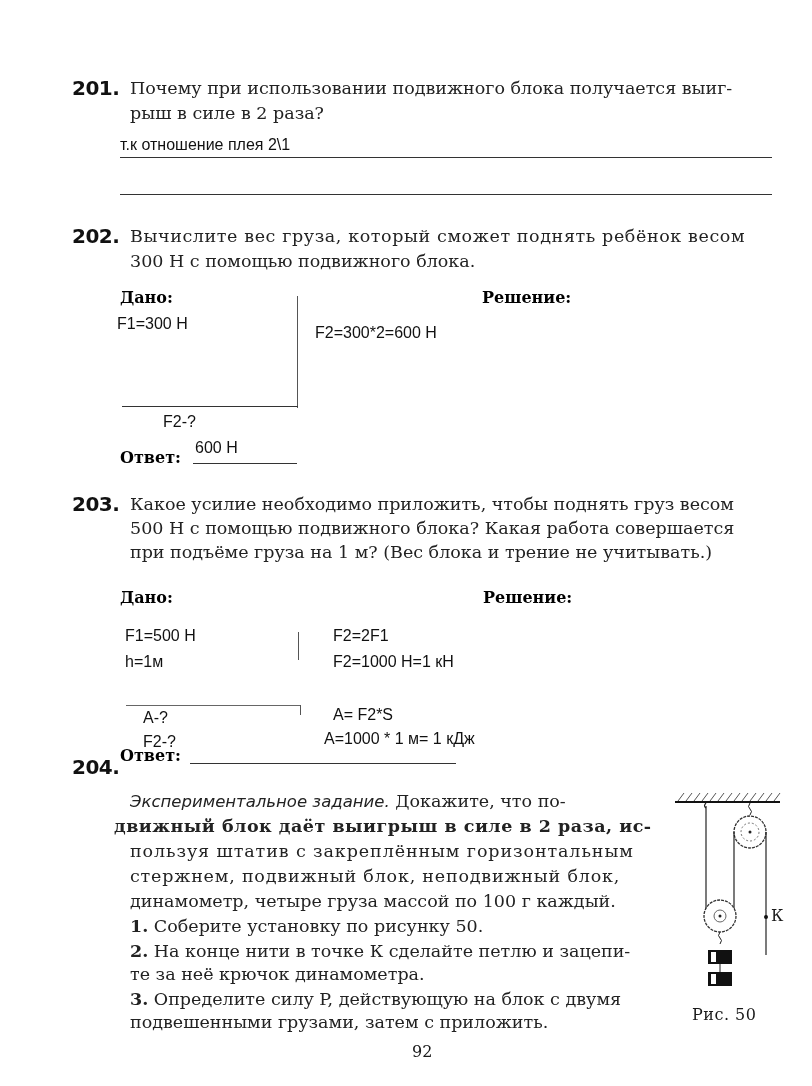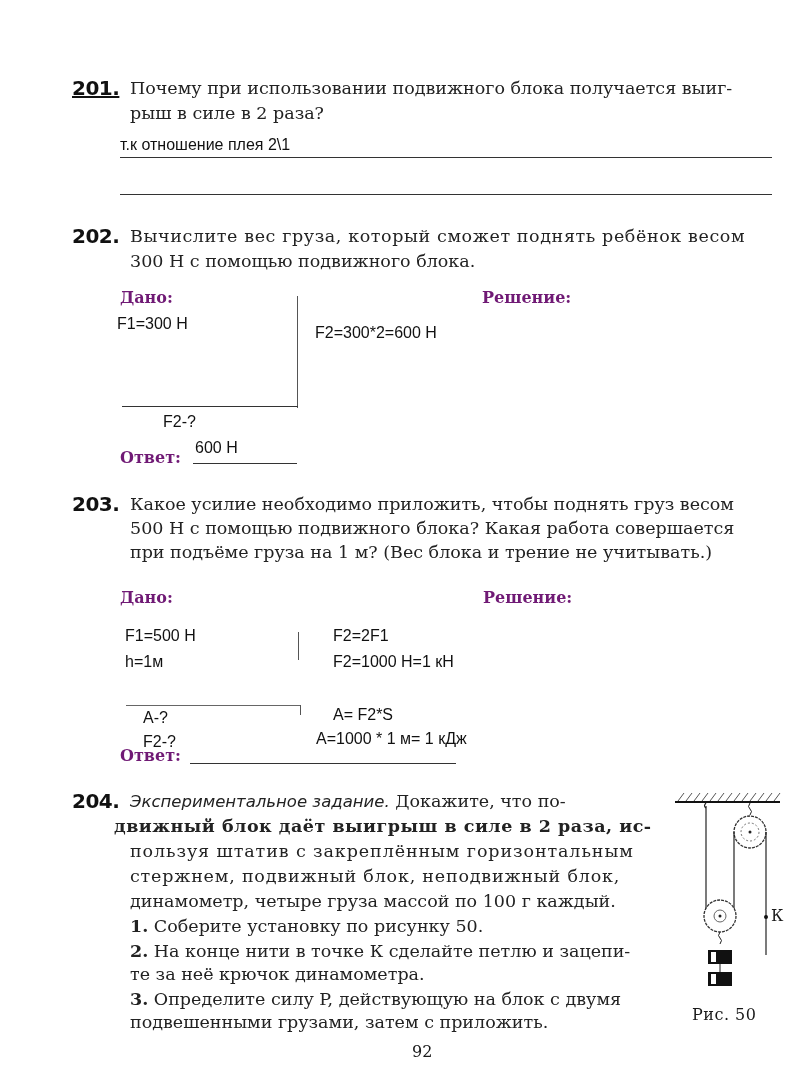--- a/index.html
+++ b/index.html
@@ -4,27 +4,27 @@
 <style>
   html, body { margin:0; padding:0; background:#ffffff; }
   body { width:812px; height:1086px; position:relative; overflow:hidden; color:#1a1a1a; font-family:"DejaVu Serif", serif; }
   .abs { position:absolute; }
   .num { font-family:"DejaVu Sans", sans-serif; font-weight:bold; font-size:20px; letter-spacing:-0.5px; color:#111; }
   .q { font-family:"DejaVu Serif", serif; font-size:17.5px; line-height:25px; color:#222;margin-left:12px; }
   .hand { font-family:"Liberation Sans", sans-serif; font-size:16px; color:#111; }
   .bold { font-weight:bold; }
   .line { position:absolute; height:1px; background:#333; }
   .vline { position:absolute; width:1px; background:#555; }
-  .label { font-family:"DejaVu Serif", serif; font-weight:bold; font-size:16px; color:#701a75; }
+  .label { font-family:"DejaVu Serif", serif; font-weight:bold; font-size:16px; color:#000000; }
   .italic-sans { font-family:"DejaVu Sans", sans-serif; font-style:italic; }
 </style>
 </head>
 <body>
 
-<div class="abs num" style="left:72px;top:76px;text-decoration:underline;">201.</div>
+<div class="abs num" style="left:72px;top:76px;">201.</div>
 <div class="abs q" style="left:118px;top:76px;">Почему при использовании подвижного блока получается выиг-</div>
 <div class="abs q" style="left:118px;top:101px;">рыш в силе в 2 раза?</div>
 <div class="abs hand" style="left:120px;top:136px;">т.к отношение плея 2\1</div>
 <div class="line" style="left:120px;top:157px;width:652px;"></div>
 <div class="line" style="left:120px;top:194px;width:652px;"></div>
 
 <div class="abs num" style="left:72px;top:224px;">202.</div>
 <div class="abs q" style="left:118px;top:224px;letter-spacing:0.6px;">Вычислите вес груза, который сможет поднять ребёнок весом</div>
 <div class="abs q" style="left:118px;top:249px;">300 Н с помощью подвижного блока.</div>
 
@@ -49,25 +49,25 @@
 <div class="abs hand" style="left:125px;top:627px;">F1=500 Н</div>
 <div class="abs hand" style="left:125px;top:653px;">h=1м</div>
 <div class="vline" style="left:298px;top:632px;height:28px;"></div>
 <div class="abs hand" style="left:333px;top:627px;">F2=2F1</div>
 <div class="abs hand" style="left:333px;top:653px;">F2=1000 Н=1 кН</div>
 <div class="line" style="left:126px;top:705px;width:174px;background:#666;"></div>
 <div class="vline" style="left:300px;top:705px;height:10px;"></div>
 <div class="abs hand" style="left:143px;top:709px;">А-?</div>
 <div class="abs hand" style="left:143px;top:733px;">F2-?</div>
 <div class="abs hand" style="left:333px;top:706px;">А= F2*S</div>
-<div class="abs hand" style="left:316px;top:730px;">А=1000 * 1 м= 1 кДж</div>
+<div class="abs hand" style="left:324px;top:730px;">А=1000 * 1 м= 1 кДж</div>
 <div class="abs label" style="left:120px;top:746px;">Ответ:</div>
 <div class="line" style="left:190px;top:763px;width:266px;"></div>
 
-<div class="abs num" style="left:72px;top:789px;">204.</div>
+<div class="abs num" style="left:72px;top:755px;">204.</div>
 <div class="abs q" style="left:118px;top:789px;width:530px;white-space:nowrap;">
   <span class="italic-sans" style="font-size:16.5px;">Экспериментальное задание.</span><span> Докажите, что по-</span>
 </div>
 <div class="abs q" style="left:102px;top:814px;letter-spacing:0.5px;font-weight:bold;">движный блок даёт выигрыш в силе в 2 раза, ис-</div>
 <div class="abs q" style="left:118px;top:839px;letter-spacing:0.9px;">пользуя штатив с закреплённым горизонтальным</div>
 <div class="abs q" style="left:118px;top:864px;letter-spacing:0.8px;">стержнем, подвижный блок, неподвижный блок,</div>
 <div class="abs q" style="left:118px;top:889px;">динамометр, четыре груза массой по 100 г каждый.</div>
 <div class="abs q" style="left:118px;top:914px;"><span class="bold">1.</span><span> Соберите установку по рисунку 50.</span></div>
 <div class="abs q" style="left:118px;top:939px;"><span class="bold">2.</span><span> На конце нити в точке К сделайте петлю и зацепи-</span></div>
 <div class="abs q" style="left:118px;top:962px;"><span>те за неё крючок динамометра.</span></div>

